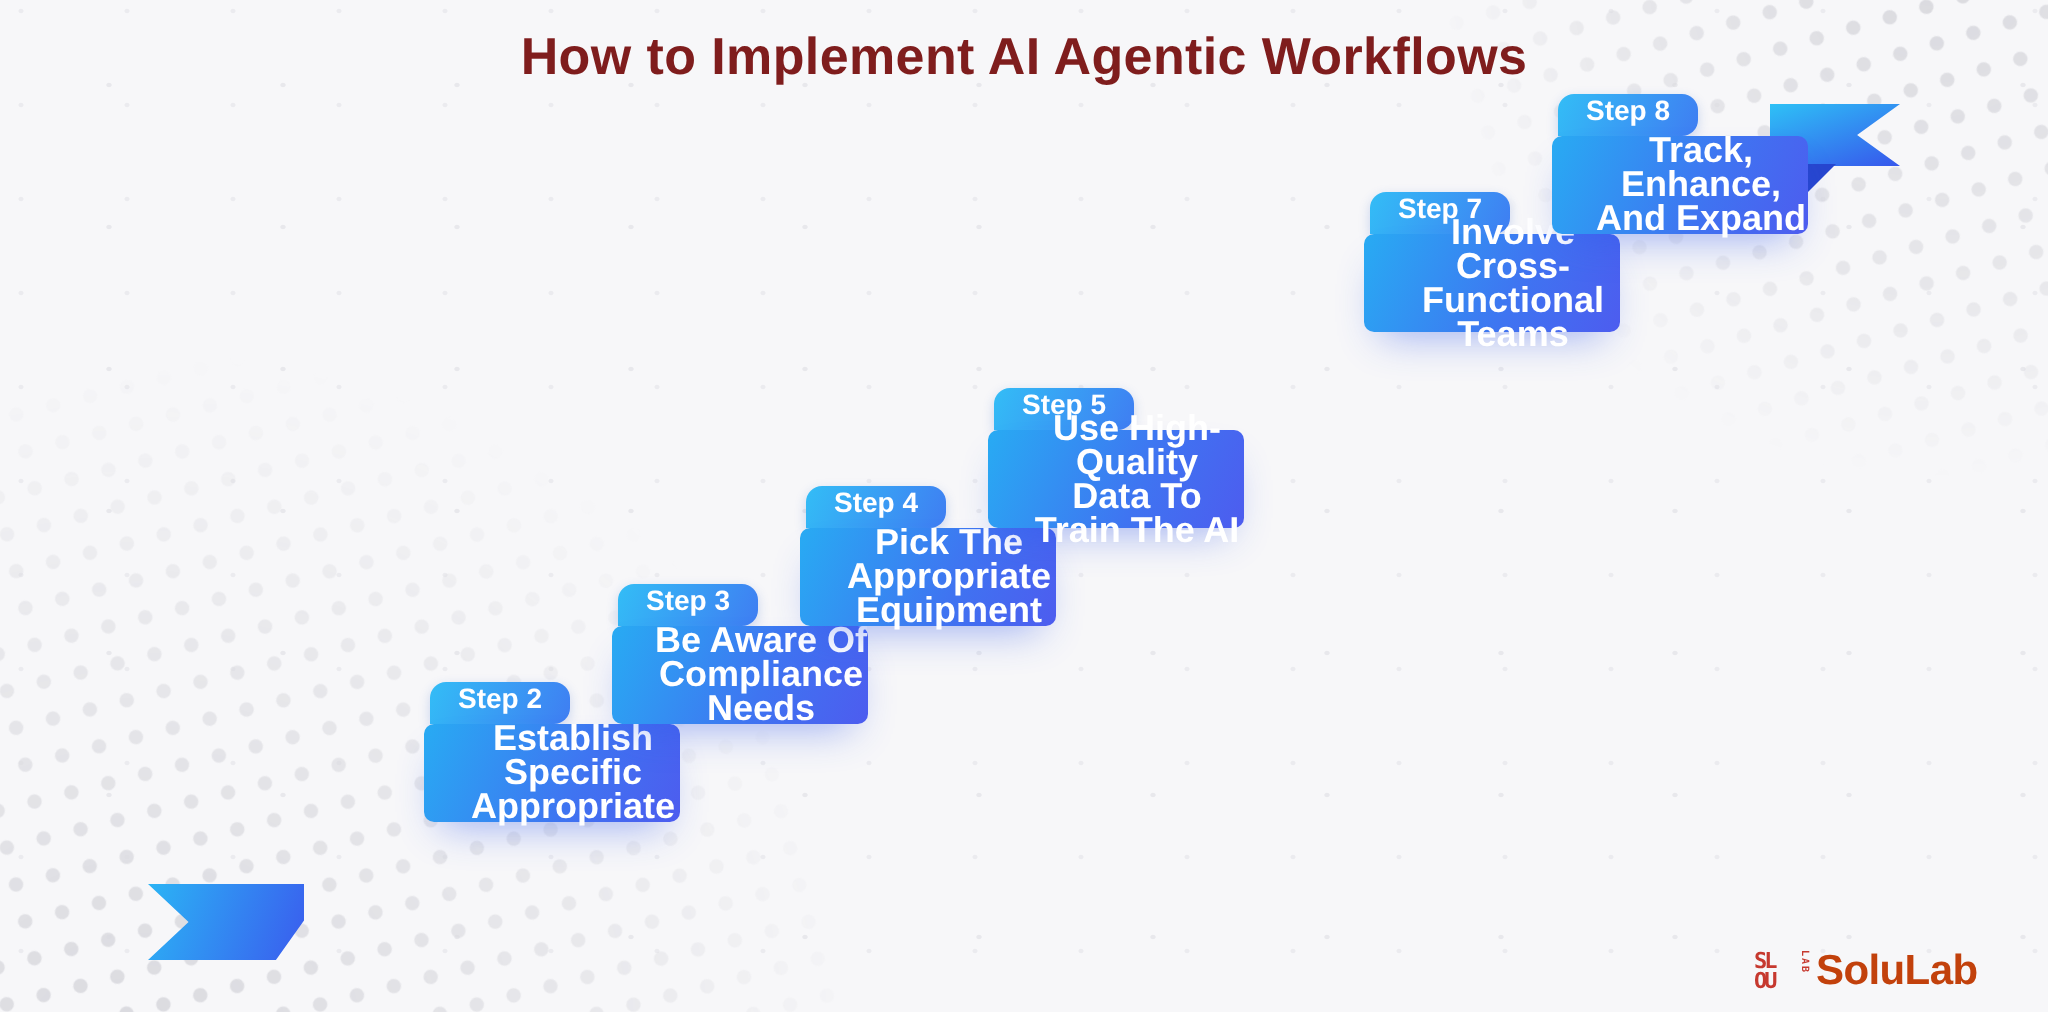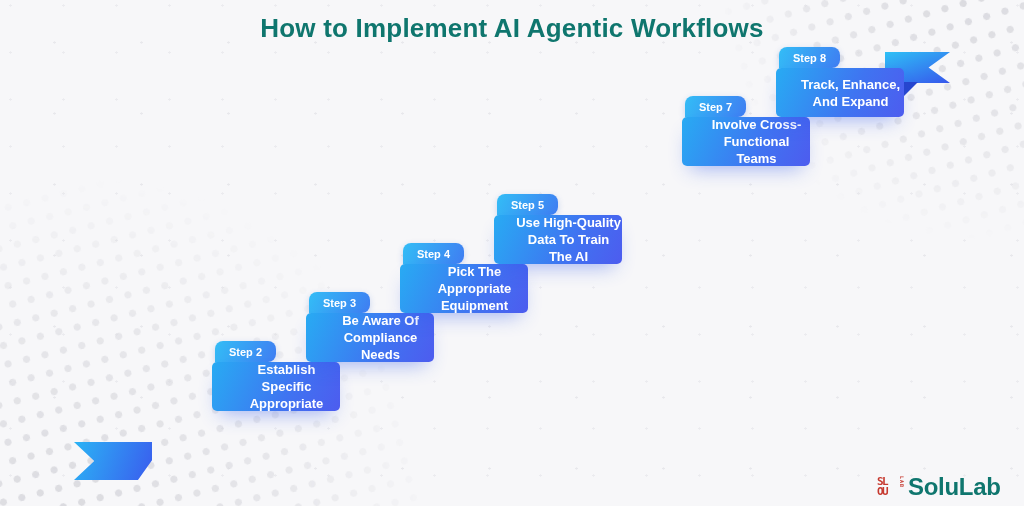--- a/index.html
+++ b/index.html
@@ -37,48 +37,48 @@
     transform:rotate(-14deg);
     -webkit-mask-image:radial-gradient(ellipse at 22% 80%, #000 0%, rgba(0,0,0,.5) 46%, transparent 74%);
     mask-image:radial-gradient(ellipse at 22% 80%, #000 0%, rgba(0,0,0,.5) 46%, transparent 74%);
   }
 
   
   .title{
     position:absolute;top:13px;left:0;right:0;
     text-align:center;
     font-size:26px;font-weight:800;
-    color:#0f766e;letter-spacing:.2px;
+    color:#7f1d1d;letter-spacing:.2px;
     z-index:3;
   }
 
   
   .step{
     position:absolute;
     left:calc(118px + var(--i) * 94px);
     top: calc(411px - var(--i) * 49px);
     width:128px;height:49px;
     z-index:2;
   }
   .step .tab{
     position:absolute;left:3px;top:-21px;height:21px;
-    display:inline-flex;align-items:center;
+    display:inline-flex;
     padding:0 14px;
     border-radius:8px 8px 8px 0;
     background:linear-gradient(115deg,#33bdf6,#3f7df2);
-    color:#ffffff;font-size:11px;font-weight:bold;
+    color:#ffffff;font-size:14px;font-weight:bold;
     box-shadow:0 2px 6px rgba(40,90,200,.22);
     z-index:1;white-space:nowrap;
   }
   .step .box{
     position:absolute;inset:0;
     border-radius:5px;
     background:linear-gradient(115deg,#28abf3 0%,#3f74f1 60%,#4d5cef 100%);
     display:flex;flex-direction:column;justify-content:center;align-items:center;
-    color:#ffffff;font-size:13px;line-height:17px;font-weight:bold;
+    color:#ffffff;font-size:18px;line-height:17px;font-weight:bold;
     text-align:center;
     box-shadow:0 10px 20px -8px rgba(47,86,233,.45);
     z-index:2;
     padding-left:21px;
   }
 
   
   .ribbon-left{
     position:absolute;left:74px;top:442px;width:78px;height:38px;
     background:linear-gradient(110deg,#2bb4f5,#3a5cee);
@@ -110,21 +110,21 @@
     font-family:"DejaVu Sans Mono",monospace;
     padding-top:3px;box-sizing:border-box;
   }
   .logo-icon .li-row{display:block;font-size:11px;line-height:10px;letter-spacing:-1.5px;}
   .logo-icon .li-side{
     position:absolute;right:-3px;top:2px;
     font-size:5px;line-height:5px;letter-spacing:1px;
     writing-mode:vertical-rl;
   }
   .logo-text{
-    font-size:24px;font-weight:600;color:#0f766e;letter-spacing:-.3px;
+    font-size:21px;font-weight:600;color:#c2410c;letter-spacing:-.3px;
   }
 </style>
 </head>
 <body>
 
 <div class="canvas">
 
   <div class="speckles"></div>
   <div class="dots dots-tr"></div>
   <div class="dots dots-bl"></div>

